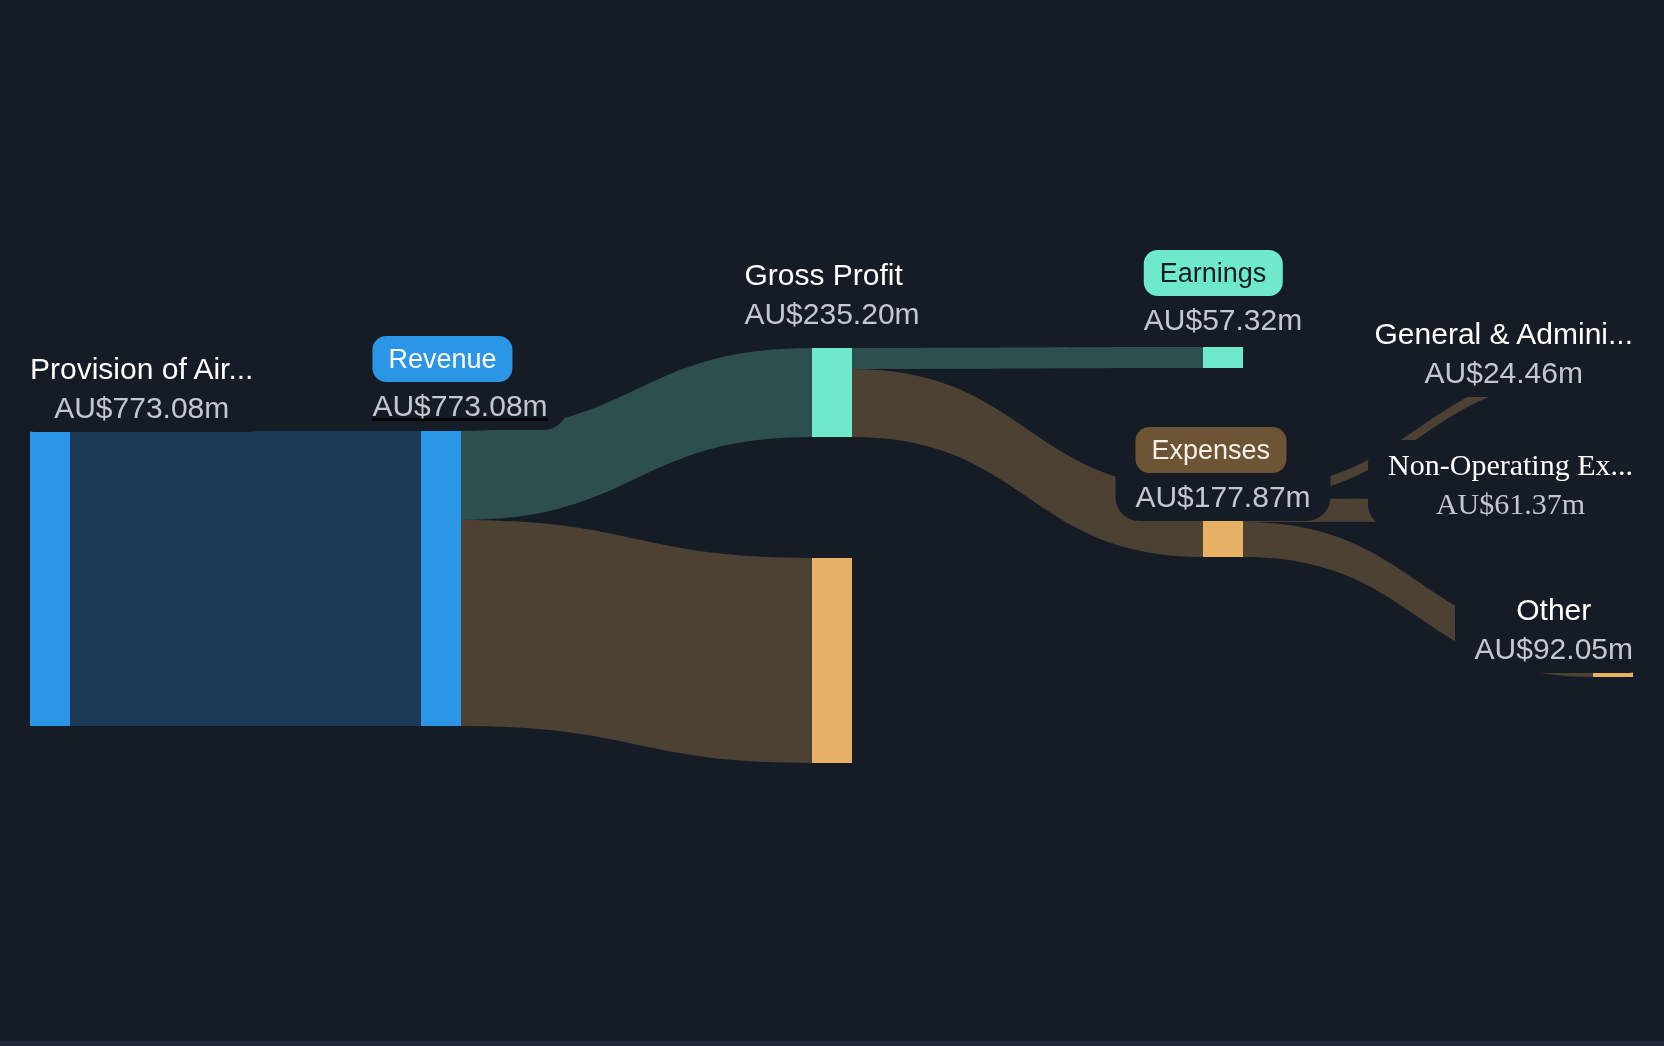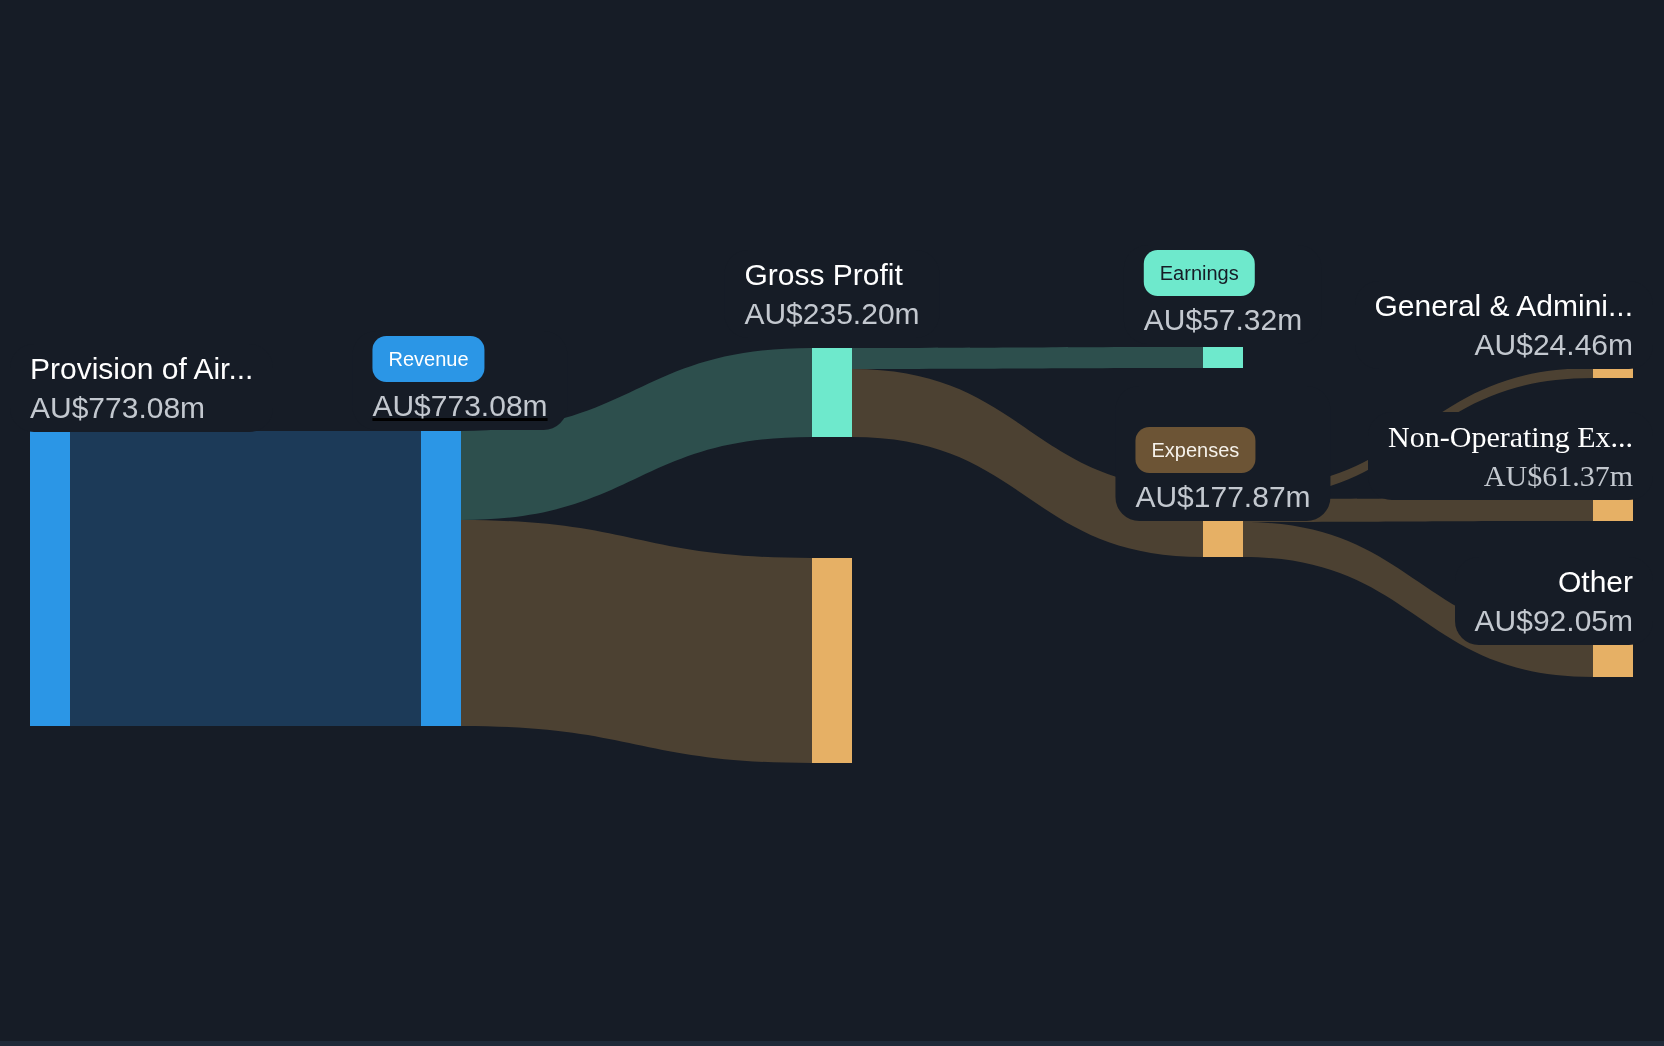--- a/index.html
+++ b/index.html
@@ -19,27 +19,27 @@
   .node-label{
     position:absolute;
     padding:5px 20px;
     border-radius:24px;
     background:var(--bg);
     font-size:30px;
     line-height:39px;
     white-space:nowrap;
   }
   .node-label.center{transform:translateX(-50%);text-align:left;}
-  .node-label.left{text-align:left;}
-  .node-label.right{text-align:right;}
+  .node-label.left{text-align:center;}
+  .node-label.right{text-align:center;margin-top:28px;}
   .node-label .name{color:var(--name);}
   .node-label .value{color:var(--value);}
   .badge{
     display:inline-block;
-    font-size:20px;
+    font-size:27px;
     line-height:34px;
     padding:6px 16px;
     border-radius:14px;
     margin-bottom:4px;
   }
   .badge-blue{background:#2b96e6;color:#ffffff;}
   .badge-mint{background:#6ee9cc;color:#161c26;}
   .badge-brown{background:#6c5435;color:#f5f1ea;margin-top:36px;}
   .bottom-strip{
     position:absolute;left:0;bottom:0;width:100%;height:5px;

